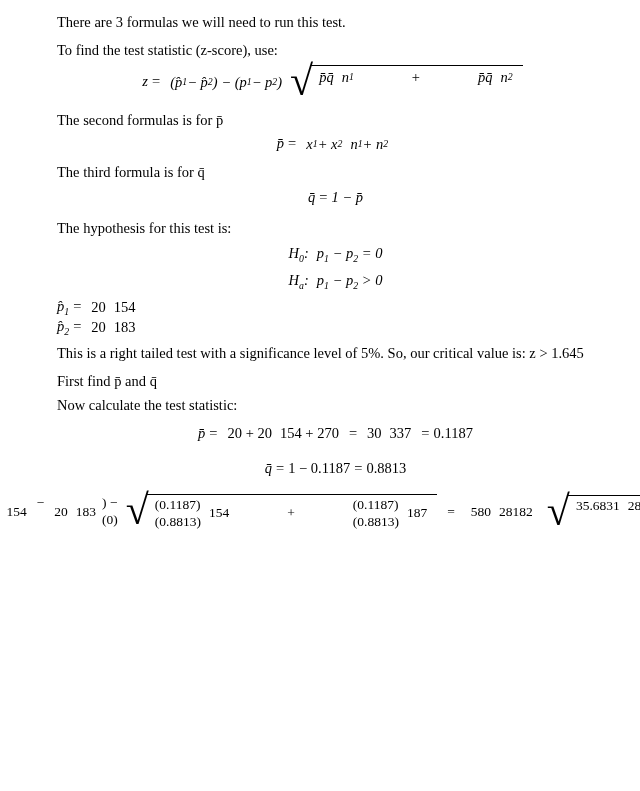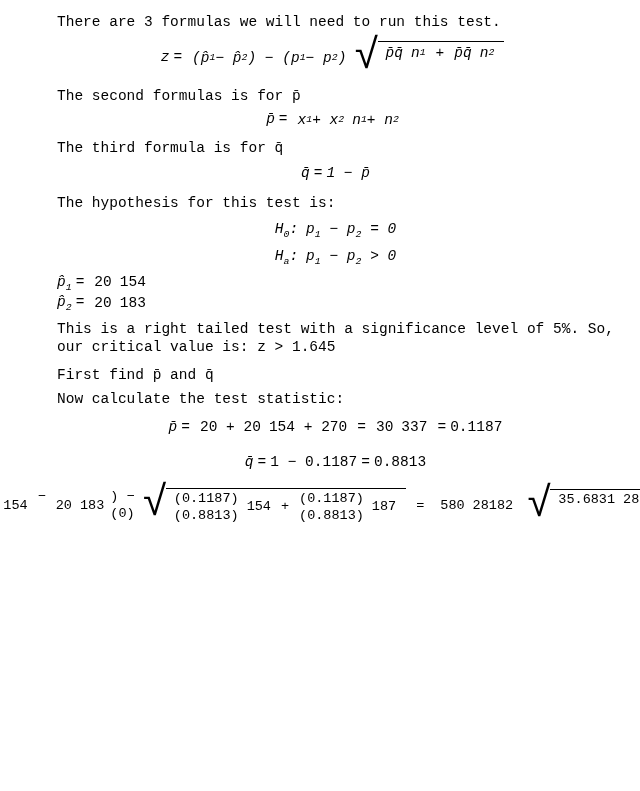--- a/index.html
+++ b/index.html
@@ -2,51 +2,52 @@
 <html><head>
 <meta charset="utf-8">
 <style>
   * { box-sizing: border-box; }
   html, body { margin: 0; padding: 0; background: #ffffff; }
   body {
     width: 640px; height: 791px;
     font-family: "Liberation Serif", "DejaVu Serif", serif;
     color: #000000; font-size: 14.5px;
   }
-  .page { width: 640px; height: 564px; padding: 13px 26px 0 57px; overflow: hidden; font-family: Liberation Mono, monospace; }
+  .page { width: 640px; height: 564px; padding: 13px 26px 0 57px; overflow: hidden; }
   .text { margin: 0 0 10px 0; line-height: 1.25; }
   .eq { display: flex; justify-content: center; align-items: center; line-height: 1.2; }
   .eq-left { display: flex; justify-content: flex-start; align-items: flex-end; line-height: 1.2; }
   .mrow { display: inline-flex; }
   .mi { font-style: italic; }
   .mn { font-style: normal; }
   .mo { font-style: normal; padding: 0 4px; }
   .frac { display: inline-flex; align-items: center; margin: 0 2px; }
   .fnum, .fden { padding: 0 4px; line-height: 1.25; display: inline-flex; align-items: center; justify-content: center; }
   .fbar { align-self: stretch; border-top: 1px solid #000; height: 0; }
   .sqrt { display: inline-flex; align-items: flex-start; }
   .sqrt-sign { font-style: normal; font-size: 42px; line-height: 0.8; margin-right: -2px; }
-  .radicand { border-top: 1px solid #000; padding: 2px 4px 0 2px; display: inline-flex; align-items: center; }
+  .radicand { border-top: 1px solid #000; padding: 2px 4px 0 2px; display: inline-flex; align-items: center; gap: 48px; }
   sub { font-size: 0.68em; line-height: 0; }
   .hyp-wrap { width: fit-content; margin: 0 auto 8px auto; display: flex; flex-direction: column; align-items: flex-start; gap: 10px; }
   .hyp-line { line-height: 1.2; }
   .hyp-line .lbl { margin-right: 8px; }
   .small-eq { font-size: 13.5px; }
   .mb2 { margin-bottom: 2px; } .mb6 { margin-bottom: 6px; } .mb8 { margin-bottom: 8px; }
   .mb10 { margin-bottom: 10px; } .mb12 { margin-bottom: 12px; }
   .mb16 { margin-bottom: 16px; } .mb18 { margin-bottom: 18px; } .mb22 { margin-bottom: 22px; }
   .conclusion { margin: 0; line-height: 1.32; }
 </style>
 </head>
 <body>
 
 <div class="page">
 
   <p class="text">There are 3 formulas we will need to run this test.</p>
 
+  <p class="text mb6">To find the test statistic (z-score), use:</p>
 
   <div class="eq mb12">
     <span class="mi">z</span>
     <span class="mo">=</span>
     <span class="frac">
       <span class="fnum mi">(p̂<sub>1</sub> − p̂<sub>2</sub>) − (p<sub>1</sub> − p<sub>2</sub>)</span>
       <span class="fbar"></span>
       <span class="fden">
         <span class="sqrt">
           <span class="sqrt-sign">√</span>

